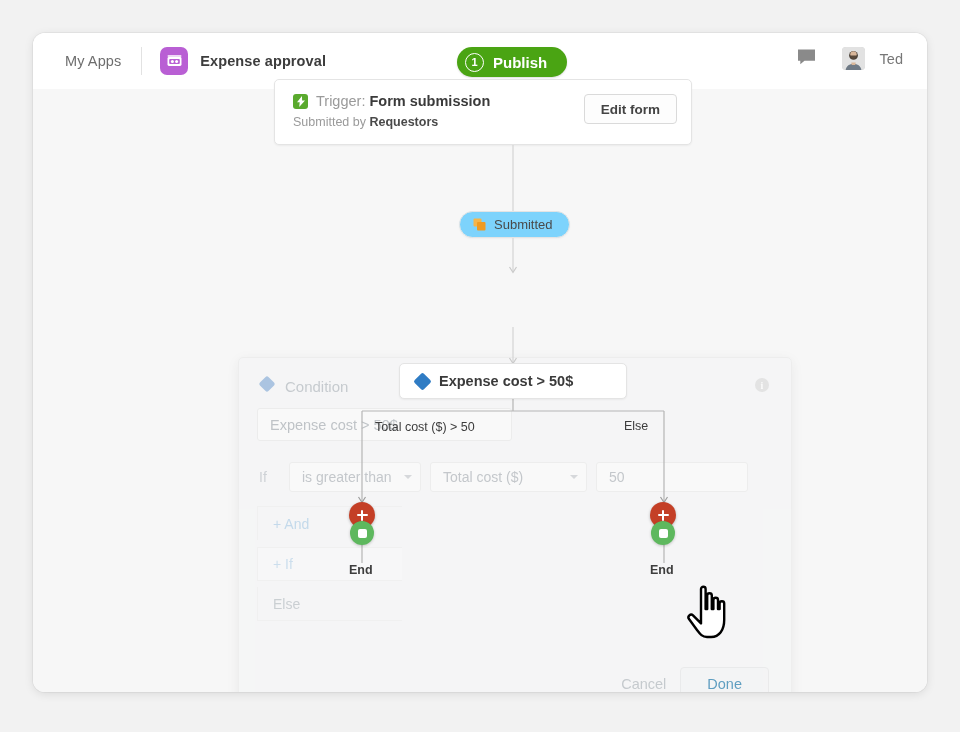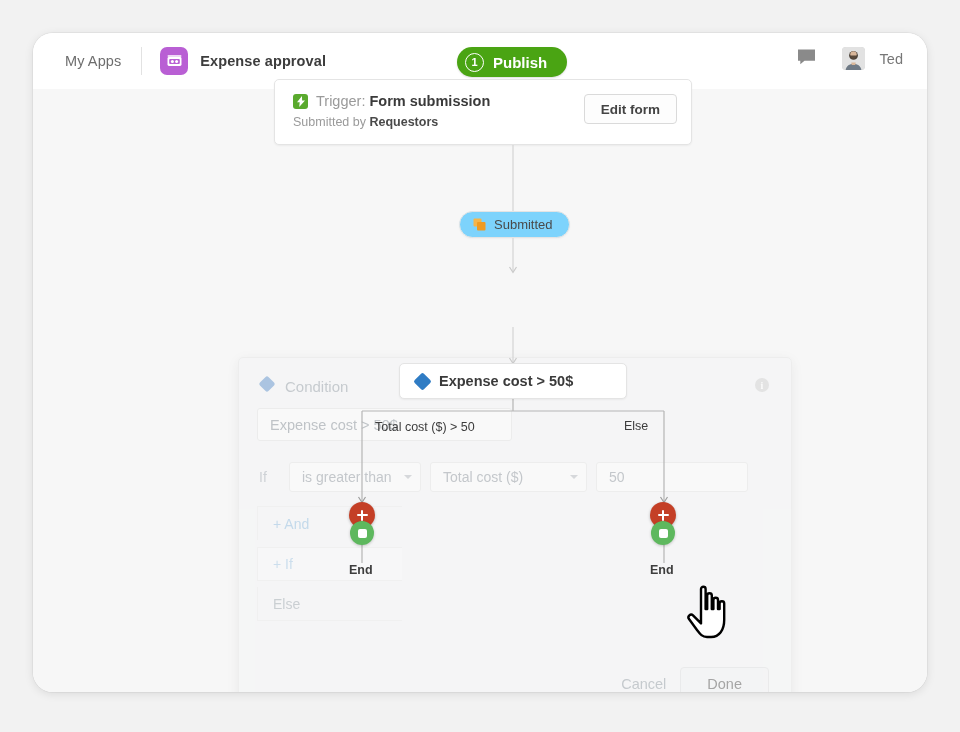--- a/index.html
+++ b/index.html
@@ -10,21 +10,21 @@
     overflow: hidden;
   }
   #root { position: relative; width: 960px; height: 732px; }
 
   
   .window {
     position: absolute;
     left: 33px; top: 33px;
     width: 894px; height: 659px;
     background: #ffffff;
-    border-radius: 20px;
+    border-radius: 12px;
     box-shadow: 0 2px 10px rgba(0,0,0,0.10), 0 0 0 1px rgba(0,0,0,0.04);
     overflow: hidden;
   }
 
   
   .header {
     position: absolute; left: 0; top: 0;
     width: 894px; height: 56px;
     background: #ffffff;
     display: flex; align-items: center;
@@ -268,21 +268,21 @@
   .modal-footer {
     position: absolute; right: 22px; bottom: 20px;
     display: flex; align-items: center;
   }
   .cancel-btn {
     font-size: 14.5px; color: #a8afb5; margin-right: 14px; cursor: pointer;
   }
   .done-btn {
     height: 34px; padding: 0 26px;
     background: #f2f3f4; border: 1px solid #e2e3e4; border-radius: 4px;
-    font-size: 14.5px; color: #737373;
+    font-size: 14.5px; color: #0369a1;
     display: flex; align-items: center; cursor: pointer; text-align: center;
   }
 
   
   .cursor { position: absolute; left: 683px; top: 583px; z-index: 60; }
 </style>
 </head>
 <body>
 
 <div id="root">

